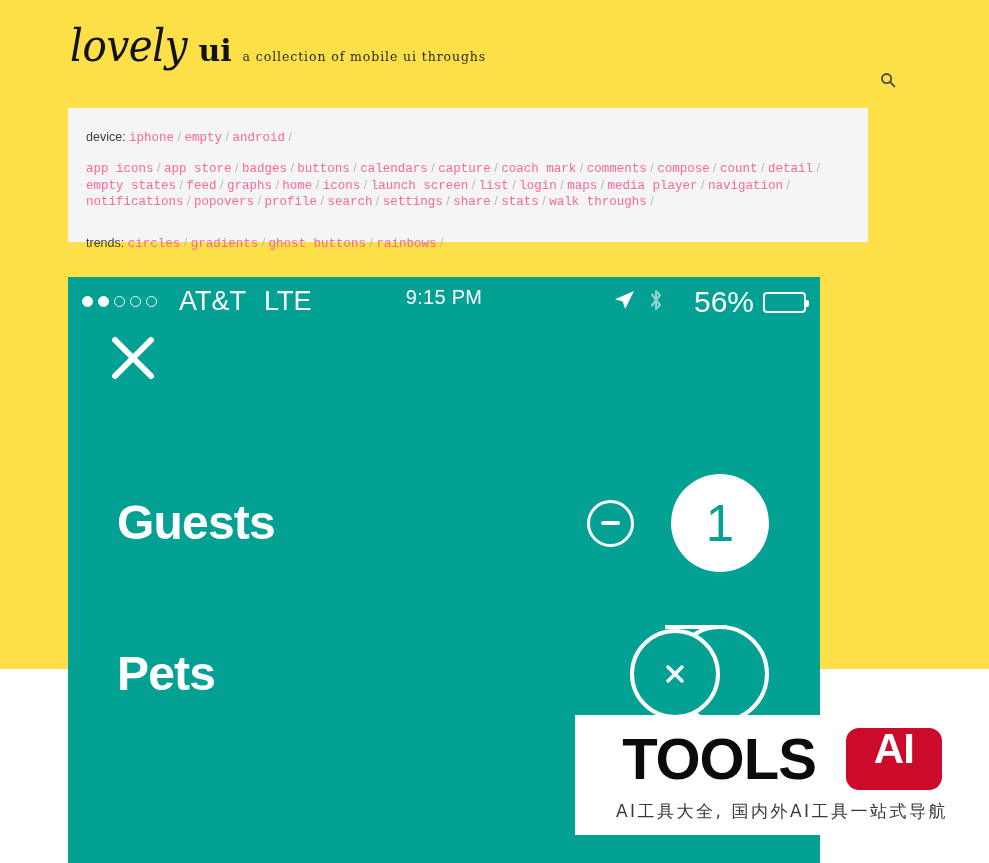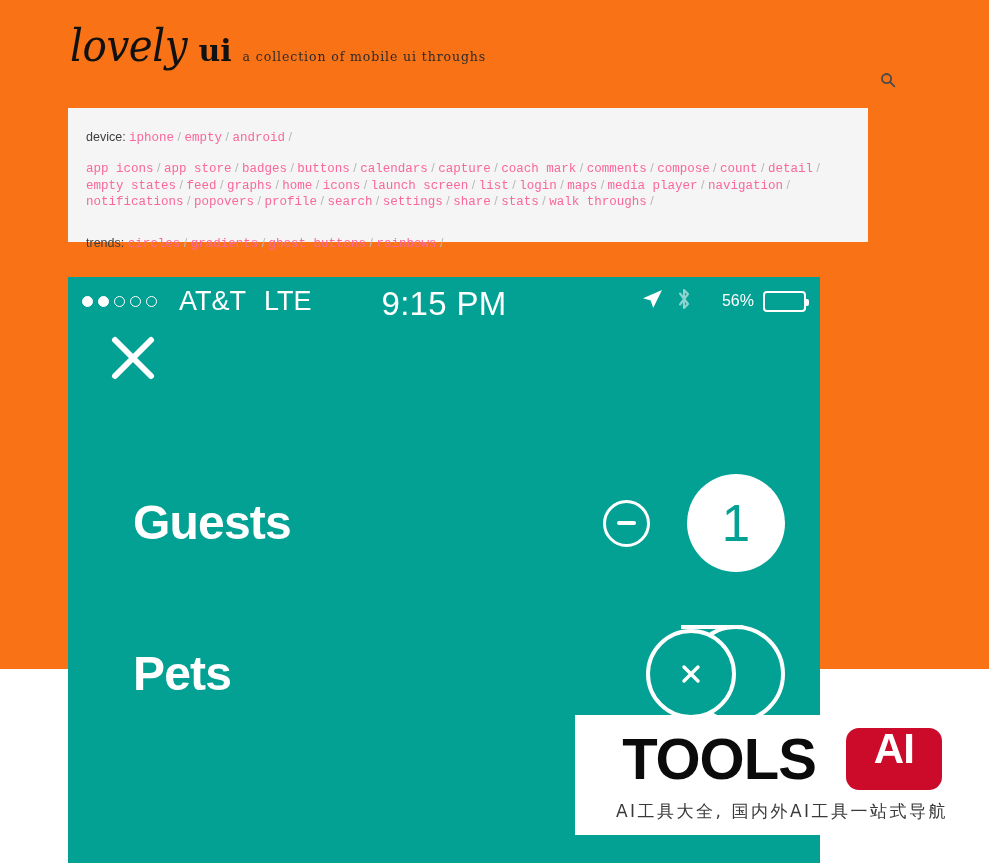--- a/index.html
+++ b/index.html
@@ -4,21 +4,21 @@
 <title>lovely ui</title>
 <style>
   * { box-sizing: border-box; }
   html, body {
     margin: 0; padding: 0;
     width: 989px; height: 863px;
     background: #ffffff;
     font-family: "Liberation Sans", sans-serif;
     overflow: hidden;
   }
-  .page { position: relative; width: 989px; height: 669px; background: #f97316; }
+  .page { position: relative; width: 989px; height: 669px; background: #fde047; }
 
   
   .masthead { position: absolute; left: 0; top: 0; width: 989px; height: 100px; }
   .logo-wrap {
     position: absolute; left: 70px; top: 24px;
     display: flex; align-items: baseline;
   }
   .logo-lovely {
     font-family: "DejaVu Serif", serif;
     font-style: italic;
@@ -100,30 +100,30 @@
   .dot { width: 11px; height: 11px; border-radius: 50%; border: 1.6px solid #fff; }
   .dot.filled { background: #fff; }
   .carrier {
     font-size: 27px; font-weight: 400; letter-spacing: 0px;
     line-height: 1; color: #fff;
   }
   .lte { font-size: 27px; line-height: 1; color: #fff; margin-left: 10px; }
   .sb-time {
     position: absolute; left: 0; right: 0; top: 10px;
     text-align: center;
-    font-size: 33px; color: #fff; line-height: 1;
+    font-size: 20px; color: #fff; line-height: 1;
     letter-spacing: 0.3px;
   }
   .sb-right {
     position: absolute; right: 14px; top: 10px;
     display: flex; align-items: center;
   }
   .loc-icon { margin-right: 13px; }
   .bt-icon { margin-right: 13px; opacity: 0.55; }
-  .batt-pct { font-size: 16px; color: #fff; line-height: 1; margin-right: 9px; margin-left: 17px; }
+  .batt-pct { font-size: 30px; color: #fff; line-height: 1; margin-right: 9px; margin-left: 17px; }
   .batt {
     position: relative;
     width: 43px; height: 21px;
     border: 2px solid #fff; border-radius: 4px;
     padding: 2px;
   }
   .batt-fill { height: 100%; background: #ffd300; border-radius: 1px; }
   .batt-cap {
     position: absolute; right: -5px; top: 6px;
     width: 3px; height: 7px; background: #fff; border-radius: 0 2px 2px 0;
@@ -132,21 +132,21 @@
   
   .close-x {
     position: absolute; left: 40px; top: 56px;
     width: 50px; height: 50px;
     cursor: pointer;
   }
 
   
   .row {
     position: absolute;
-    left: 16px; width: 752px;
+    left: 0; width: 752px;
     display: flex; align-items: center;
   }
   .row-guests { top: 193px; height: 106px; }
   .row-pets { top: 344px; height: 106px; }
   .row-label {
     position: absolute; left: 49px;
     font-size: 48px; font-weight: bold; color: #fff;
     letter-spacing: -0.8px; line-height: 1;
   }
 

